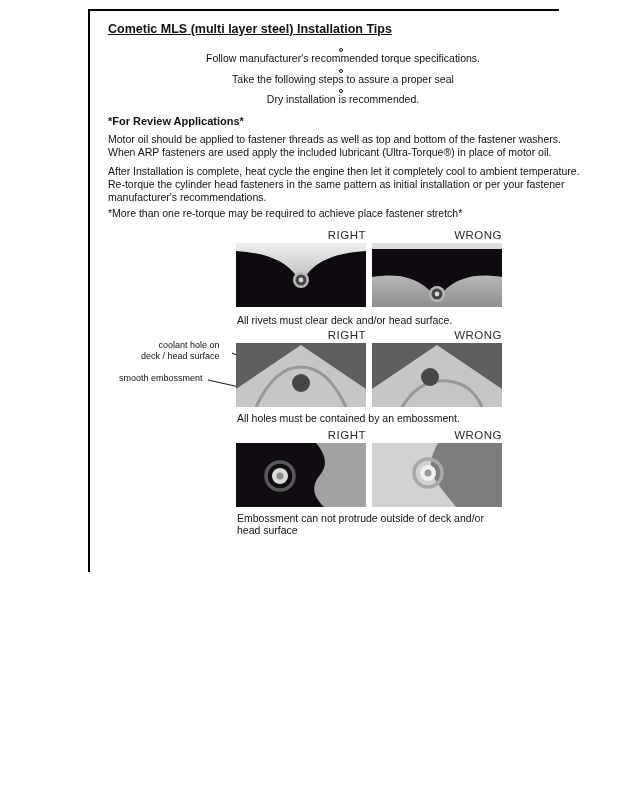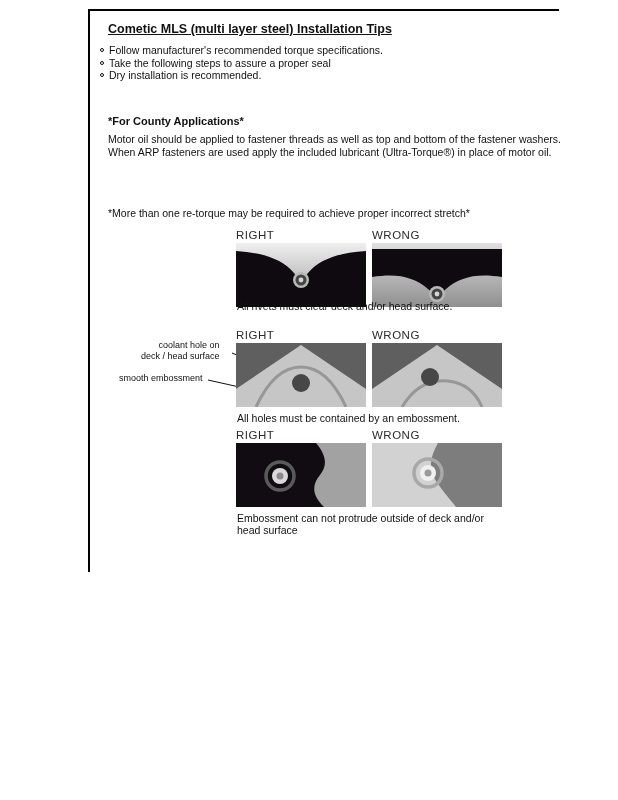--- a/index.html
+++ b/index.html
@@ -8,32 +8,32 @@
     position:relative; width:618px; height:572px; background:#fff;
     font-family:"Liberation Sans", sans-serif; color:#111; overflow:hidden;
   }
   .abs { position:absolute; }
   .frame-top { left:88px; top:9px; width:471px; height:2px; background:#000; }
   .frame-left { left:88px; top:9px; width:2px; height:789px; background:#000; }
 
   .title { left:108px; top:22px; font-size:12.5px; font-weight:bold; text-decoration:underline; white-space:nowrap; }
 
   .bullets { left:100px; top:44px; width:486px; font-size:10.5px; }
-  .bullet { display:flex; align-items:flex-start; line-height:12.2px; margin-bottom:0.5px; }
+  .bullet { display:flex; align-items:center; line-height:12.2px; margin-bottom:0.5px;flex-direction:column; }
   .bullet .dot { width:4px; height:4px; border:1px solid #111; border-radius:50%; margin:4px 5px 0 0; flex:none; }
   .bullet.sub { margin-left:18px; }
   .bullet.sub .dot { background:#111; border:none; width:3.5px; height:3.5px; margin-top:4.5px; }
 
   .diesel-heading { left:108px; top:115px; font-size:11px; font-weight:bold; }
   .para { left:108px; width:480px; font-size:10.5px; line-height:13px; }
   .para.p1 { top:133px; }
   .para.p2 { top:165px; }
   .para.note { top:207px; }
 
-  .diag { width:130px; text-align:left; }
+  .diag { width:130px; text-align:right; }
   .diag-label { font-size:11.5px; letter-spacing:0.5px; color:#2b2b2b; margin-bottom:2px; }
   .diag svg { display:block; }
   .caption { font-size:10.5px; color:#111; }
 
   .ann { font-size:9px; line-height:10.5px; white-space:pre-line; color:#111; }
 
   .warranty { left:108px; top:576px; width:499px; font-size:6.5px; line-height:7.2px; color:#222; }
   .warranty h4 { font-size:6.8px; font-weight:bold; margin-bottom:3px; color:#111; }
   .warranty p { margin-bottom:4.5px; }
   .warranty p.tight { margin-bottom:0.5px; }
@@ -58,23 +58,24 @@
     <div class="bullet">
       <span class="dot"></span>
       <span>Take the following steps to assure a proper seal</span>
     </div>
     <div class="bullet">
       <span class="dot"></span>
       <span>Dry installation is recommended.</span>
     </div>
   </div>
 
-  <div class="abs diesel-heading">*For County Applications*</div>
+  <div class="abs diesel-heading">*For Review Applications*</div>
   <div class="abs para p1">Motor oil should be applied to fastener threads as well as top and bottom of the fastener washers. When ARP fasteners are used apply the included lubricant (Ultra-Torque®) in place of motor oil.</div>
-  <div class="abs para note">*More than one re-torque may be required to achieve proper incorrect stretch*</div>
+  <div class="abs para p2">After Installation is complete, heat cycle the engine then let it completely cool to ambient temperature. Re-torque the cylinder head fasteners in the same pattern as initial installation or per your fastener manufacturer's recommendations.</div>
+  <div class="abs para note">*More than one re-torque may be required to achieve place fastener stretch*</div>
 
   <div class="abs diag" style="left:236px; top:229px;">
     <div class="diag-label">RIGHT</div>
     <svg width="130" height="64" viewBox="0 0 130 64">
       <defs>
         <linearGradient id="gA" x1="0" y1="0" x2="0" y2="1">
           <stop offset="0" stop-color="#efefef"></stop>
             <stop offset="1" stop-color="#9a9a9a"></stop>
         </linearGradient>
       </defs>
@@ -94,21 +95,21 @@
             <stop offset="1" stop-color="#8f8f8f"></stop>
         </linearGradient>
       </defs>
       <rect width="130" height="64" fill="url(#gB)"></rect>
       <path d="M0,6 L130,6 L130,34 C104,30 88,34 74,46 L65,54 L56,46 C42,34 26,30 0,34 Z" fill="#0e0a10"></path>
       <circle cx="65" cy="51" r="8" fill="#b9b9b9"></circle>
       <circle cx="65" cy="51" r="5.5" fill="#454545"></circle>
       <circle cx="65" cy="51" r="2.4" fill="#d6d6d6"></circle>
     </svg>
   </div>
-  <div class="abs caption" style="left:237px; top:300px;">All rivets must clear deck and/or head surface.</div>
+  <div class="abs caption" style="left:237px; top:314px;">All rivets must clear deck and/or head surface.</div>
 
   <div class="abs ann" style="left:141px; top:340px; text-align:right;">coolant hole on
 deck / head surface</div>
   <div class="abs ann" style="left:119px; top:373px;">smooth embossment</div>
   <svg class="abs" style="left:200px; top:344px;" width="110" height="60" viewBox="0 0 110 60">
     <line x1="32" y1="9" x2="97" y2="36" stroke="#111" stroke-width="1"></line>
     <line x1="8" y1="36" x2="84" y2="53" stroke="#111" stroke-width="1"></line>
   </svg>
 
   <div class="abs diag" style="left:236px; top:329px;">

